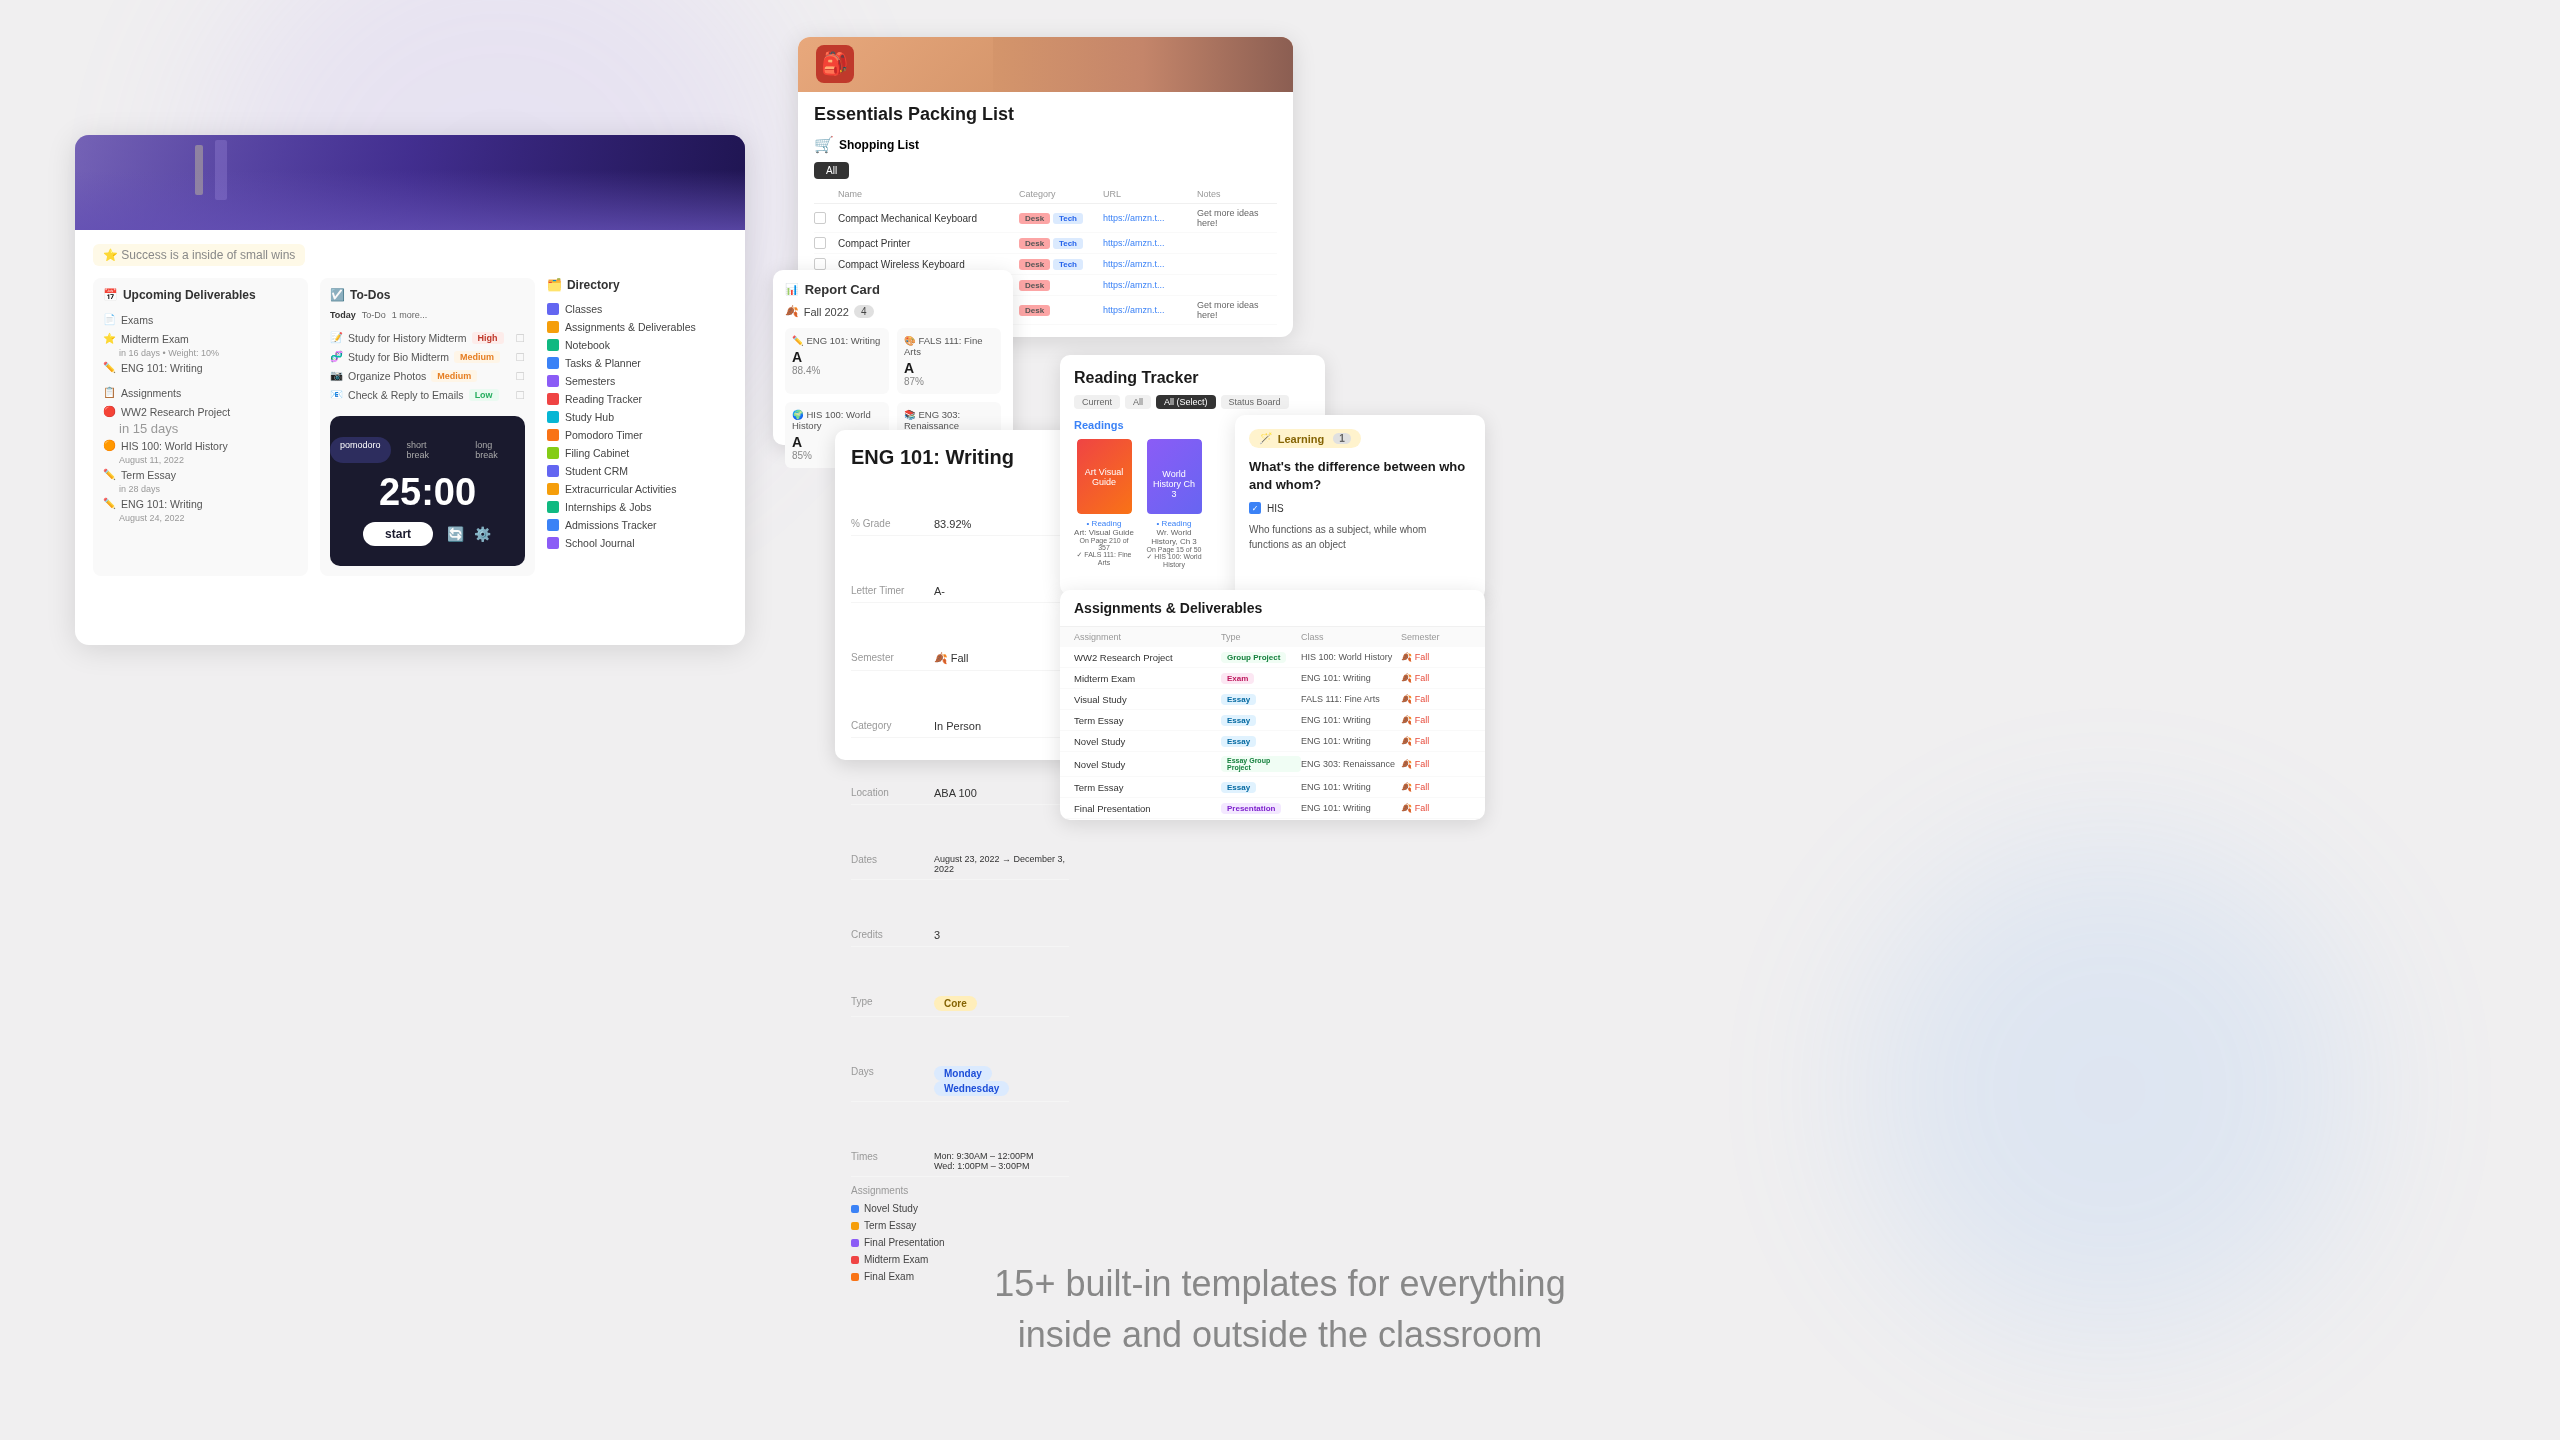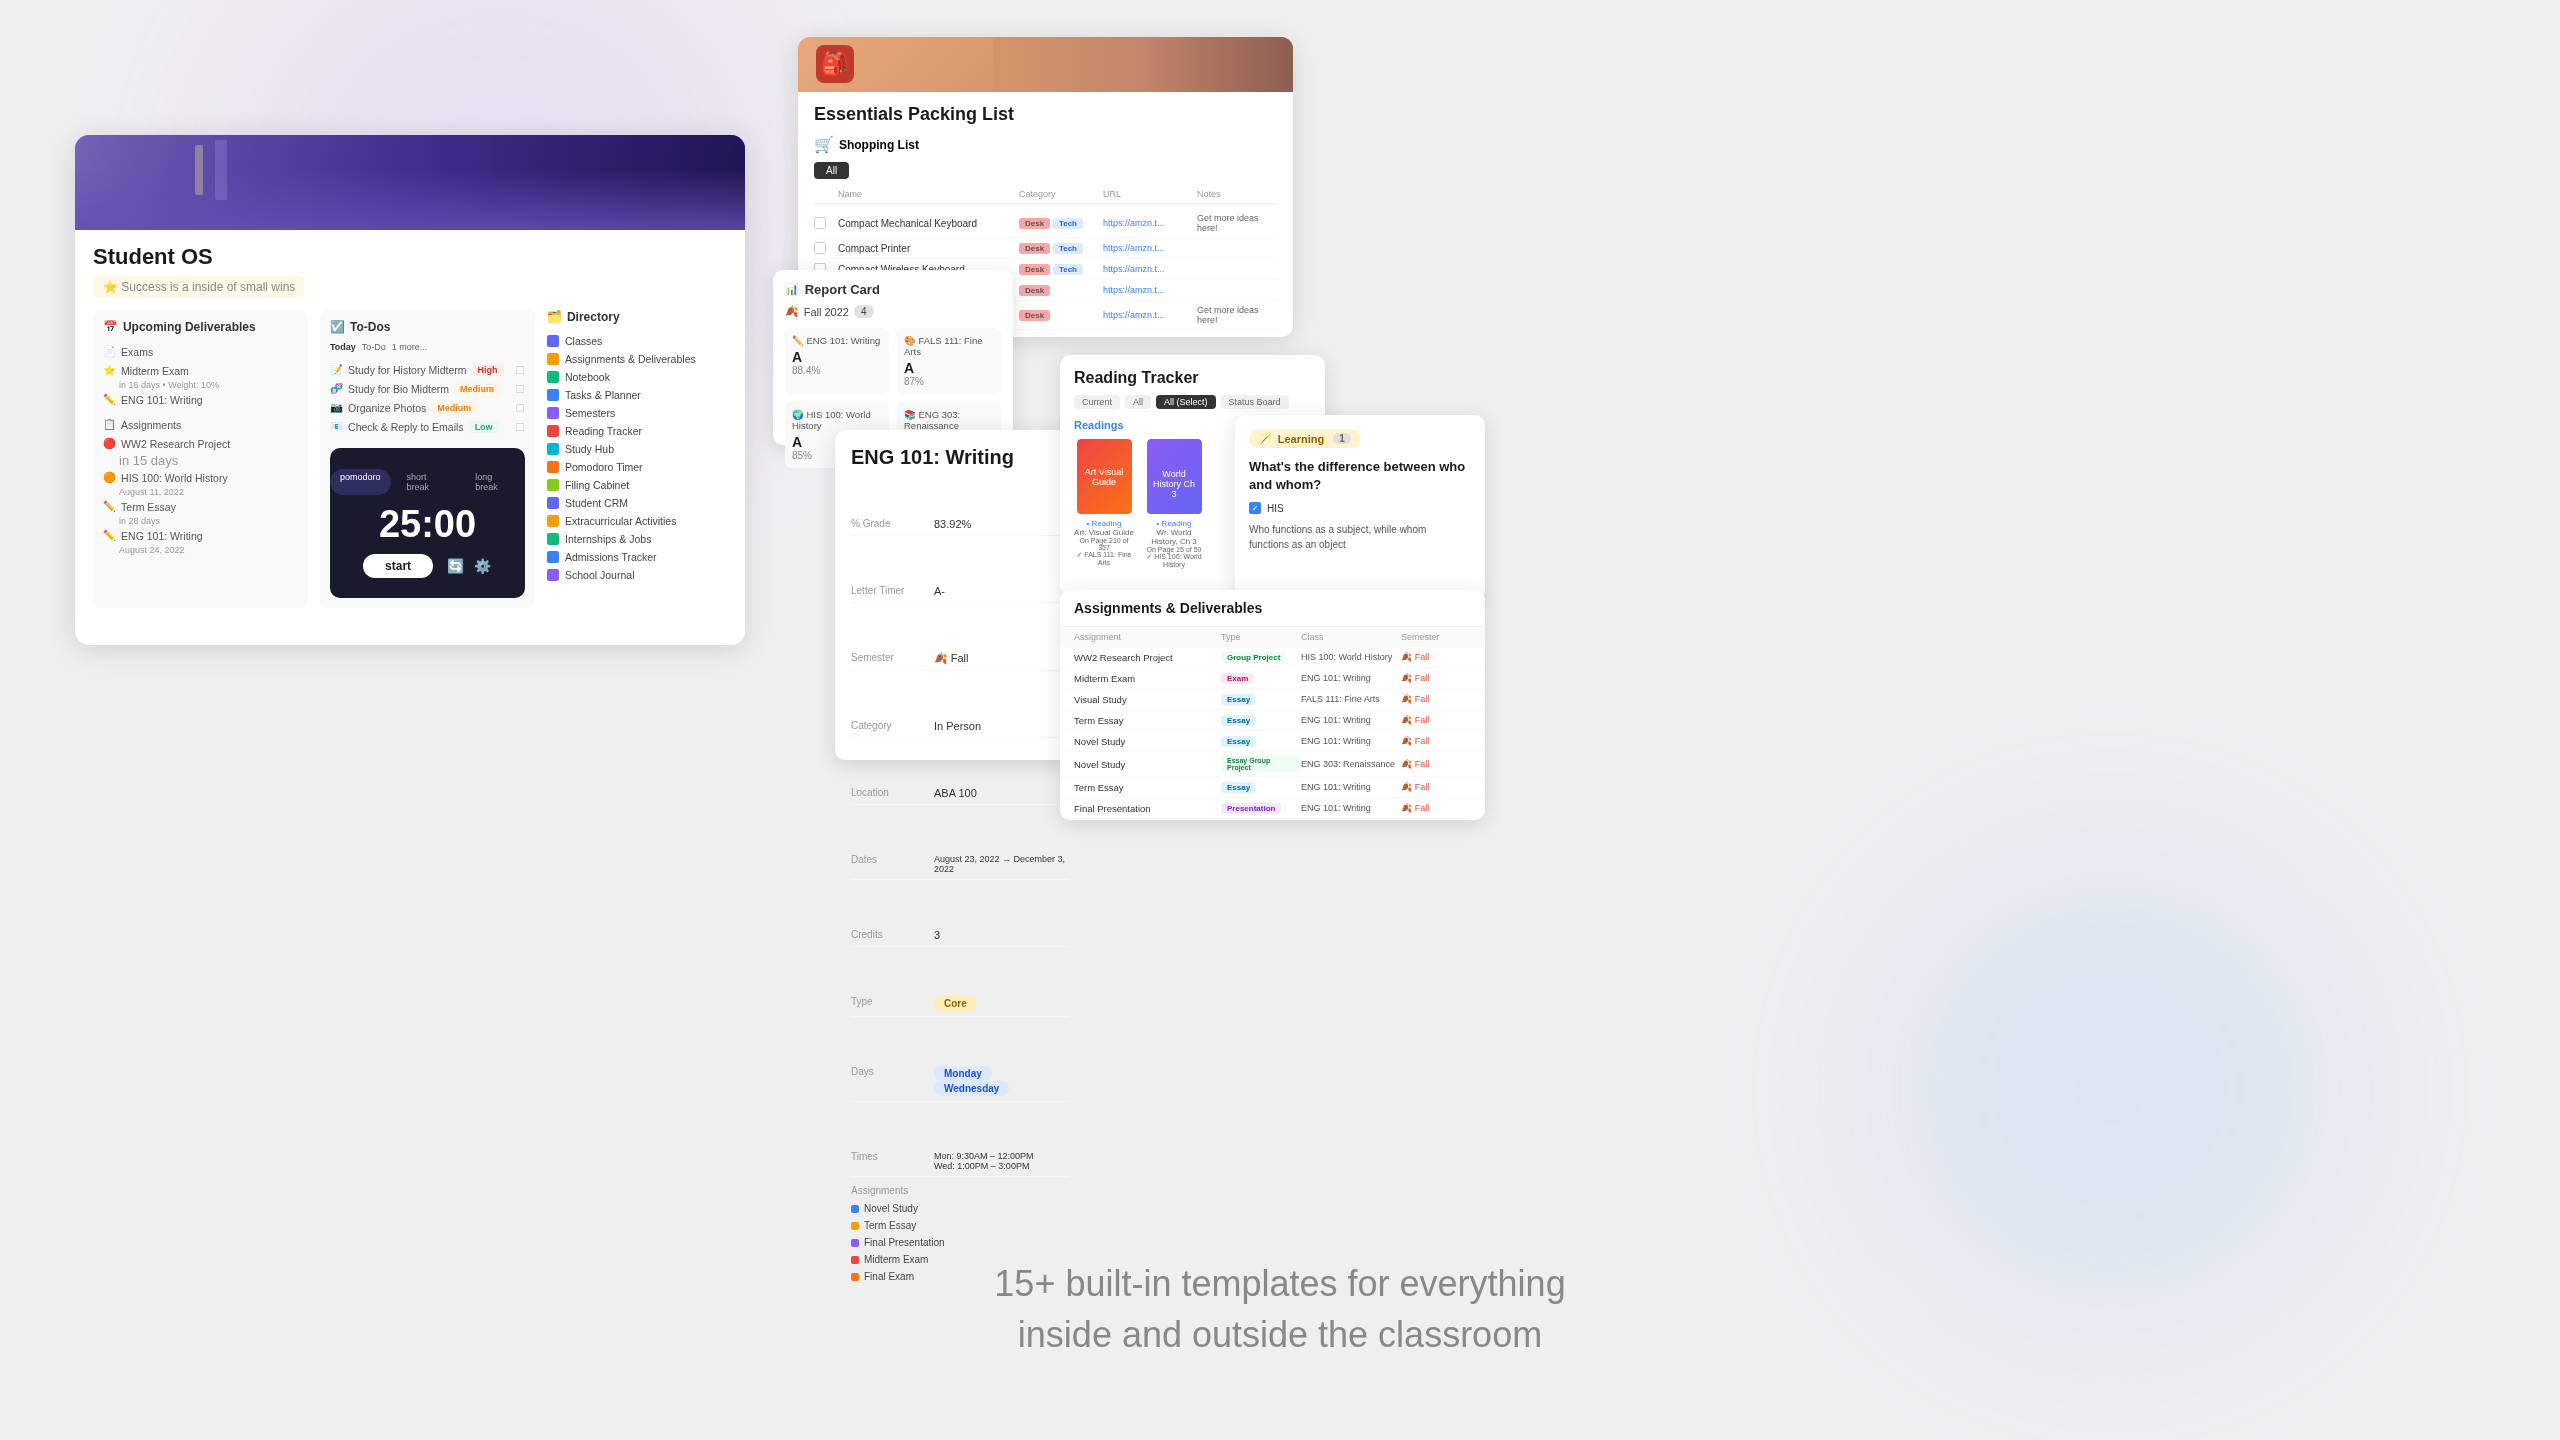--- a/index.html
+++ b/index.html
@@ -225,21 +225,20 @@
       color: #666;
       cursor: pointer;
     }
     .pf-btn.active { background: #333; color: #fff; }
     .packing-table-header {
       display: grid;
       grid-template-columns: 20px 1fr 80px 90px 80px;
       gap: 4px;
       font-size: 9px;
       color: #999;
-      margin-bottom: 5px;
       padding-bottom: 4px;
       border-bottom: 1px solid #f0f0f0;
     }
     .packing-row {
       display: grid;
       grid-template-columns: 20px 1fr 80px 90px 80px;
       gap: 4px;
       align-items: center;
       padding: 4px 0;
       font-size: 10px;
@@ -587,21 +586,20 @@
 </div>
 
 <div class="student-os-card">
   <div class="student-os-hero">
 
     <div style="position:absolute;bottom:0;left:0;right:0;height:60px;background:linear-gradient(to top,rgba(100,80,180,0.8),transparent);"></div>
     <div style="position:absolute;top:10px;left:120px;width:8px;height:50px;background:rgba(255,255,150,0.3);border-radius:2px;"></div>
     <div style="position:absolute;top:5px;left:140px;width:12px;height:60px;background:rgba(200,180,255,0.2);border-radius:2px;"></div>
   </div>
   <div class="student-os-body">
-    <div class="student-os-title">Student OS</div>
     <div class="student-os-tagline">⭐ Success is a inside of small wins</div>
     <div class="so-sections">
 
       <div class="so-section">
         <div class="so-section-title">
           <span>📅</span>
           <span>Upcoming Deliverables</span>
         </div>
         <div class="so-item">
           <span>📄</span>

